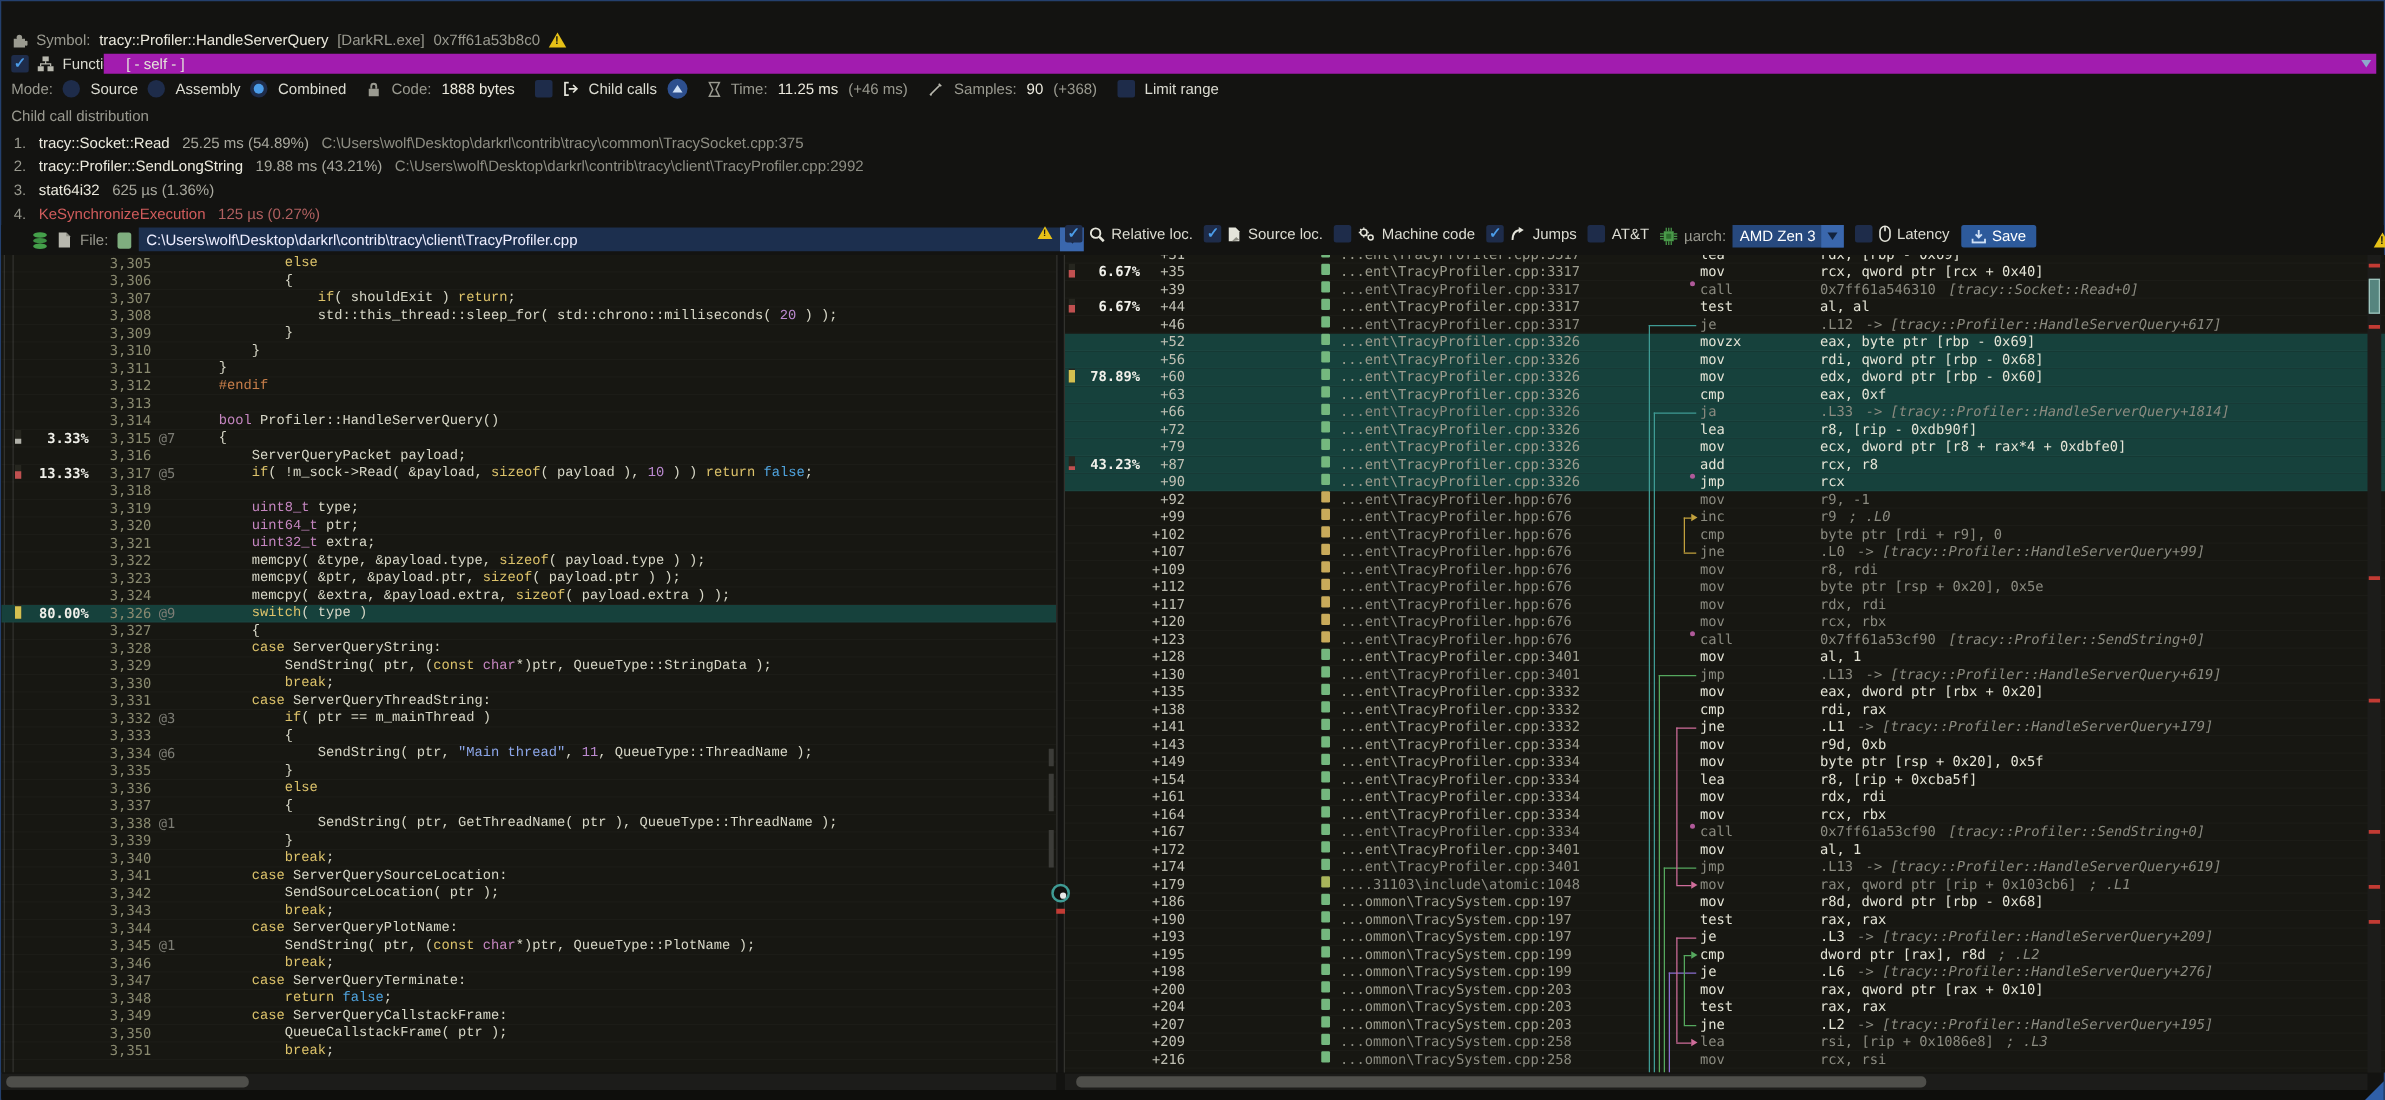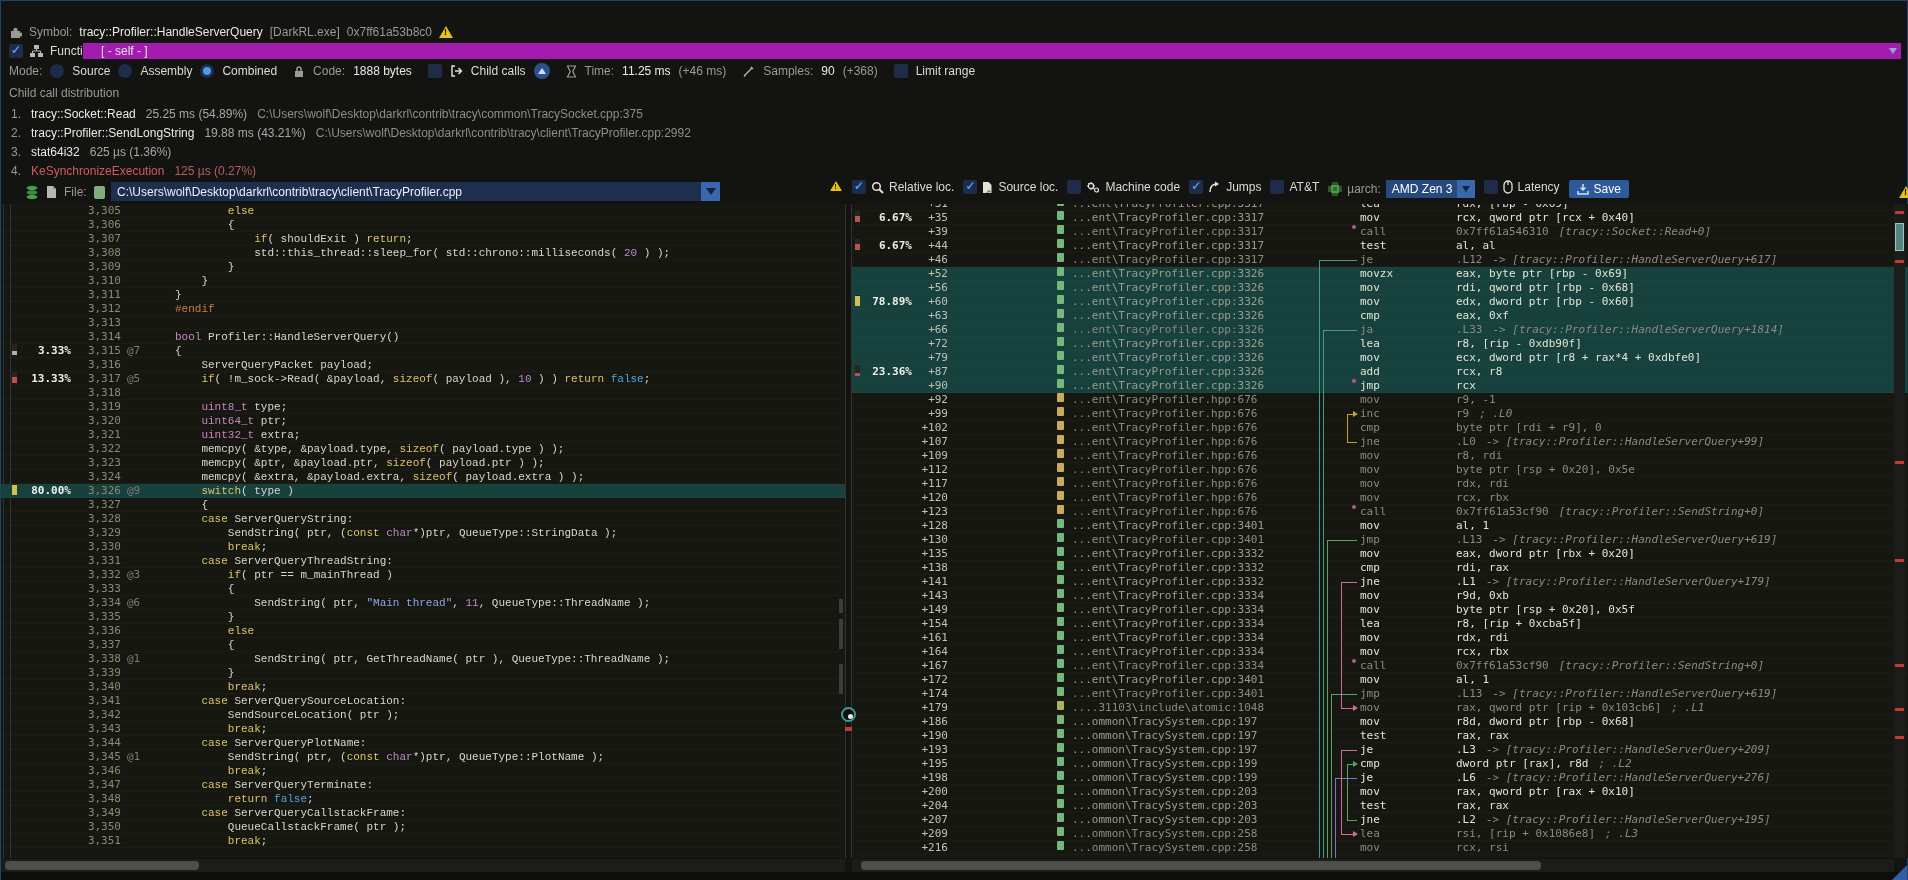--- a/index.html
+++ b/index.html
@@ -36,21 +36,21 @@
   
   .ccrow{position:absolute;left:0;width:100%;height:19px;display:flex;align-items:center;gap:10px;padding-left:10px;}
   .ccname{color:#eceade;}
   .cctime{color:#a8a89e;}
   .ccloc{color:#8e8e84;}
   .alert .ccname{color:#d05c5c;}
   .alert .cctime{color:#b06060;}
   
   #filebar{position:absolute;left:0;top:179px;width:100%;height:24px;background:var(--panelbg);display:flex;align-items:center;gap:7px;padding-left:24px;}
   .greensq{width:11px;height:13px;background:#7fae7f;border-radius:2px;}
-  #filecombo{position:absolute;left:110px;top:2px;width:609px;height:19px;background:#1c2f4e;display:flex;align-items:center;padding:0 6px;color:#eef;}
+  #filecombo{position:absolute;left:110px;top:2px;width:756px;height:19px;background:#1c2f4e;display:flex;align-items:center;padding:0 6px;color:#eef;}
   #filecombo .dd{position:absolute;right:0;top:0;width:19px;height:19px;background:#3a67ad;display:flex;align-items:center;justify-content:center;}
   #filecombo .dd i{width:0;height:0;border-left:5px solid transparent;border-right:5px solid transparent;border-top:7px solid #12233f;}
   #asmtoolbar{position:absolute;left:828px;top:179px;height:24px;display:flex;align-items:flex-start;gap:9px;}
   .tbgroup{display:flex;align-items:center;gap:5px;}
   .uarchcombo{background:#27497e;height:18px;display:flex;align-items:center;padding:0 6px;color:#fff;position:relative;padding-right:22px;}
   .uarchcombo .dd{position:absolute;right:0;top:0;width:18px;height:18px;background:#3a67ad;display:flex;align-items:center;justify-content:center;}
   .uarchcombo .dd i{width:0;height:0;border-left:4px solid transparent;border-right:4px solid transparent;border-top:6px solid #12233f;}
   .savebtn{background:#2d5a9b;height:18px;border-radius:2px;display:flex;align-items:center;gap:5px;padding:0 8px;color:#fff;}
   
   #srcpane{position:absolute;left:0;top:203px;width:844px;height:654px;background:var(--codebg);overflow:hidden;}
@@ -608,21 +608,21 @@
         </div>
         <div class="arow hl">
           <span class="aoff">+79</span>
           <span class="asq" style="background: rgb(116, 184, 126);"></span>
           <span class="aloc">...ent\TracyProfiler.cpp:3326</span>
           <span class="amn">mov</span>
           <span class="aops"><span>ecx, dword ptr [r8 + rax*4 + 0xdbfe0]</span></span>
         </div>
         <div class="arow hl">
           <span class="abar"><i style="height: 3px; background: rgb(192, 80, 80);"></i></span>
-          <span class="apct">23.36%</span>
+          <span class="apct">43.23%</span>
           <span class="aoff">+87</span>
           <span class="asq" style="background: rgb(116, 184, 126);"></span>
           <span class="aloc">...ent\TracyProfiler.cpp:3326</span>
           <span class="amn">add</span>
           <span class="aops"><span>rcx, r8</span></span>
         </div>
         <div class="arow hl">
           <span class="aoff">+90</span>
           <span class="asq" style="background: rgb(116, 184, 126);"></span>
           <span class="aloc">...ent\TracyProfiler.cpp:3326</span>

